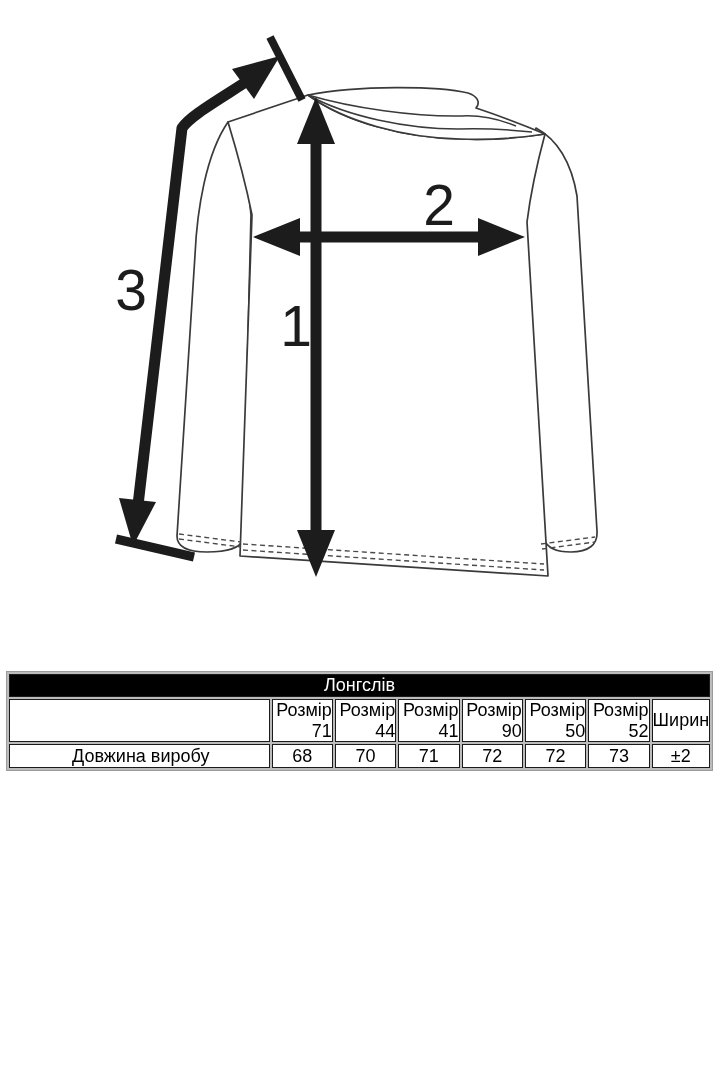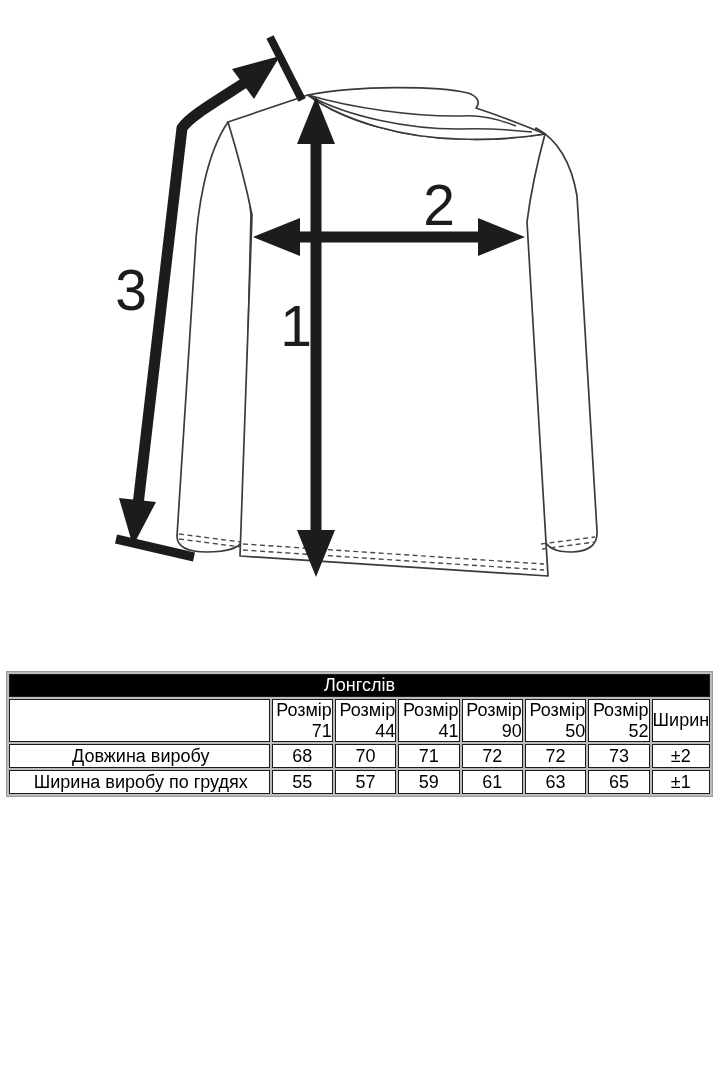--- a/index.html
+++ b/index.html
@@ -140,26 +140,16 @@
     <tr>
       <td class="rowlabel">Довжина виробу</td>
       <td>68</td>
       <td>70</td>
       <td>71</td>
       <td>72</td>
       <td>72</td>
       <td>73</td>
       <td>±2</td>
     </tr>
-    <tr>
-      <td class="rowlabel">Ширина виробу по грудях</td>
-      <td>55</td>
-      <td>57</td>
-      <td>59</td>
-      <td>61</td>
-      <td>63</td>
-      <td>65</td>
-      <td>±1</td>
-    </tr>
   </tbody>
     </table>
 
 </div>
 
 </body></html>

